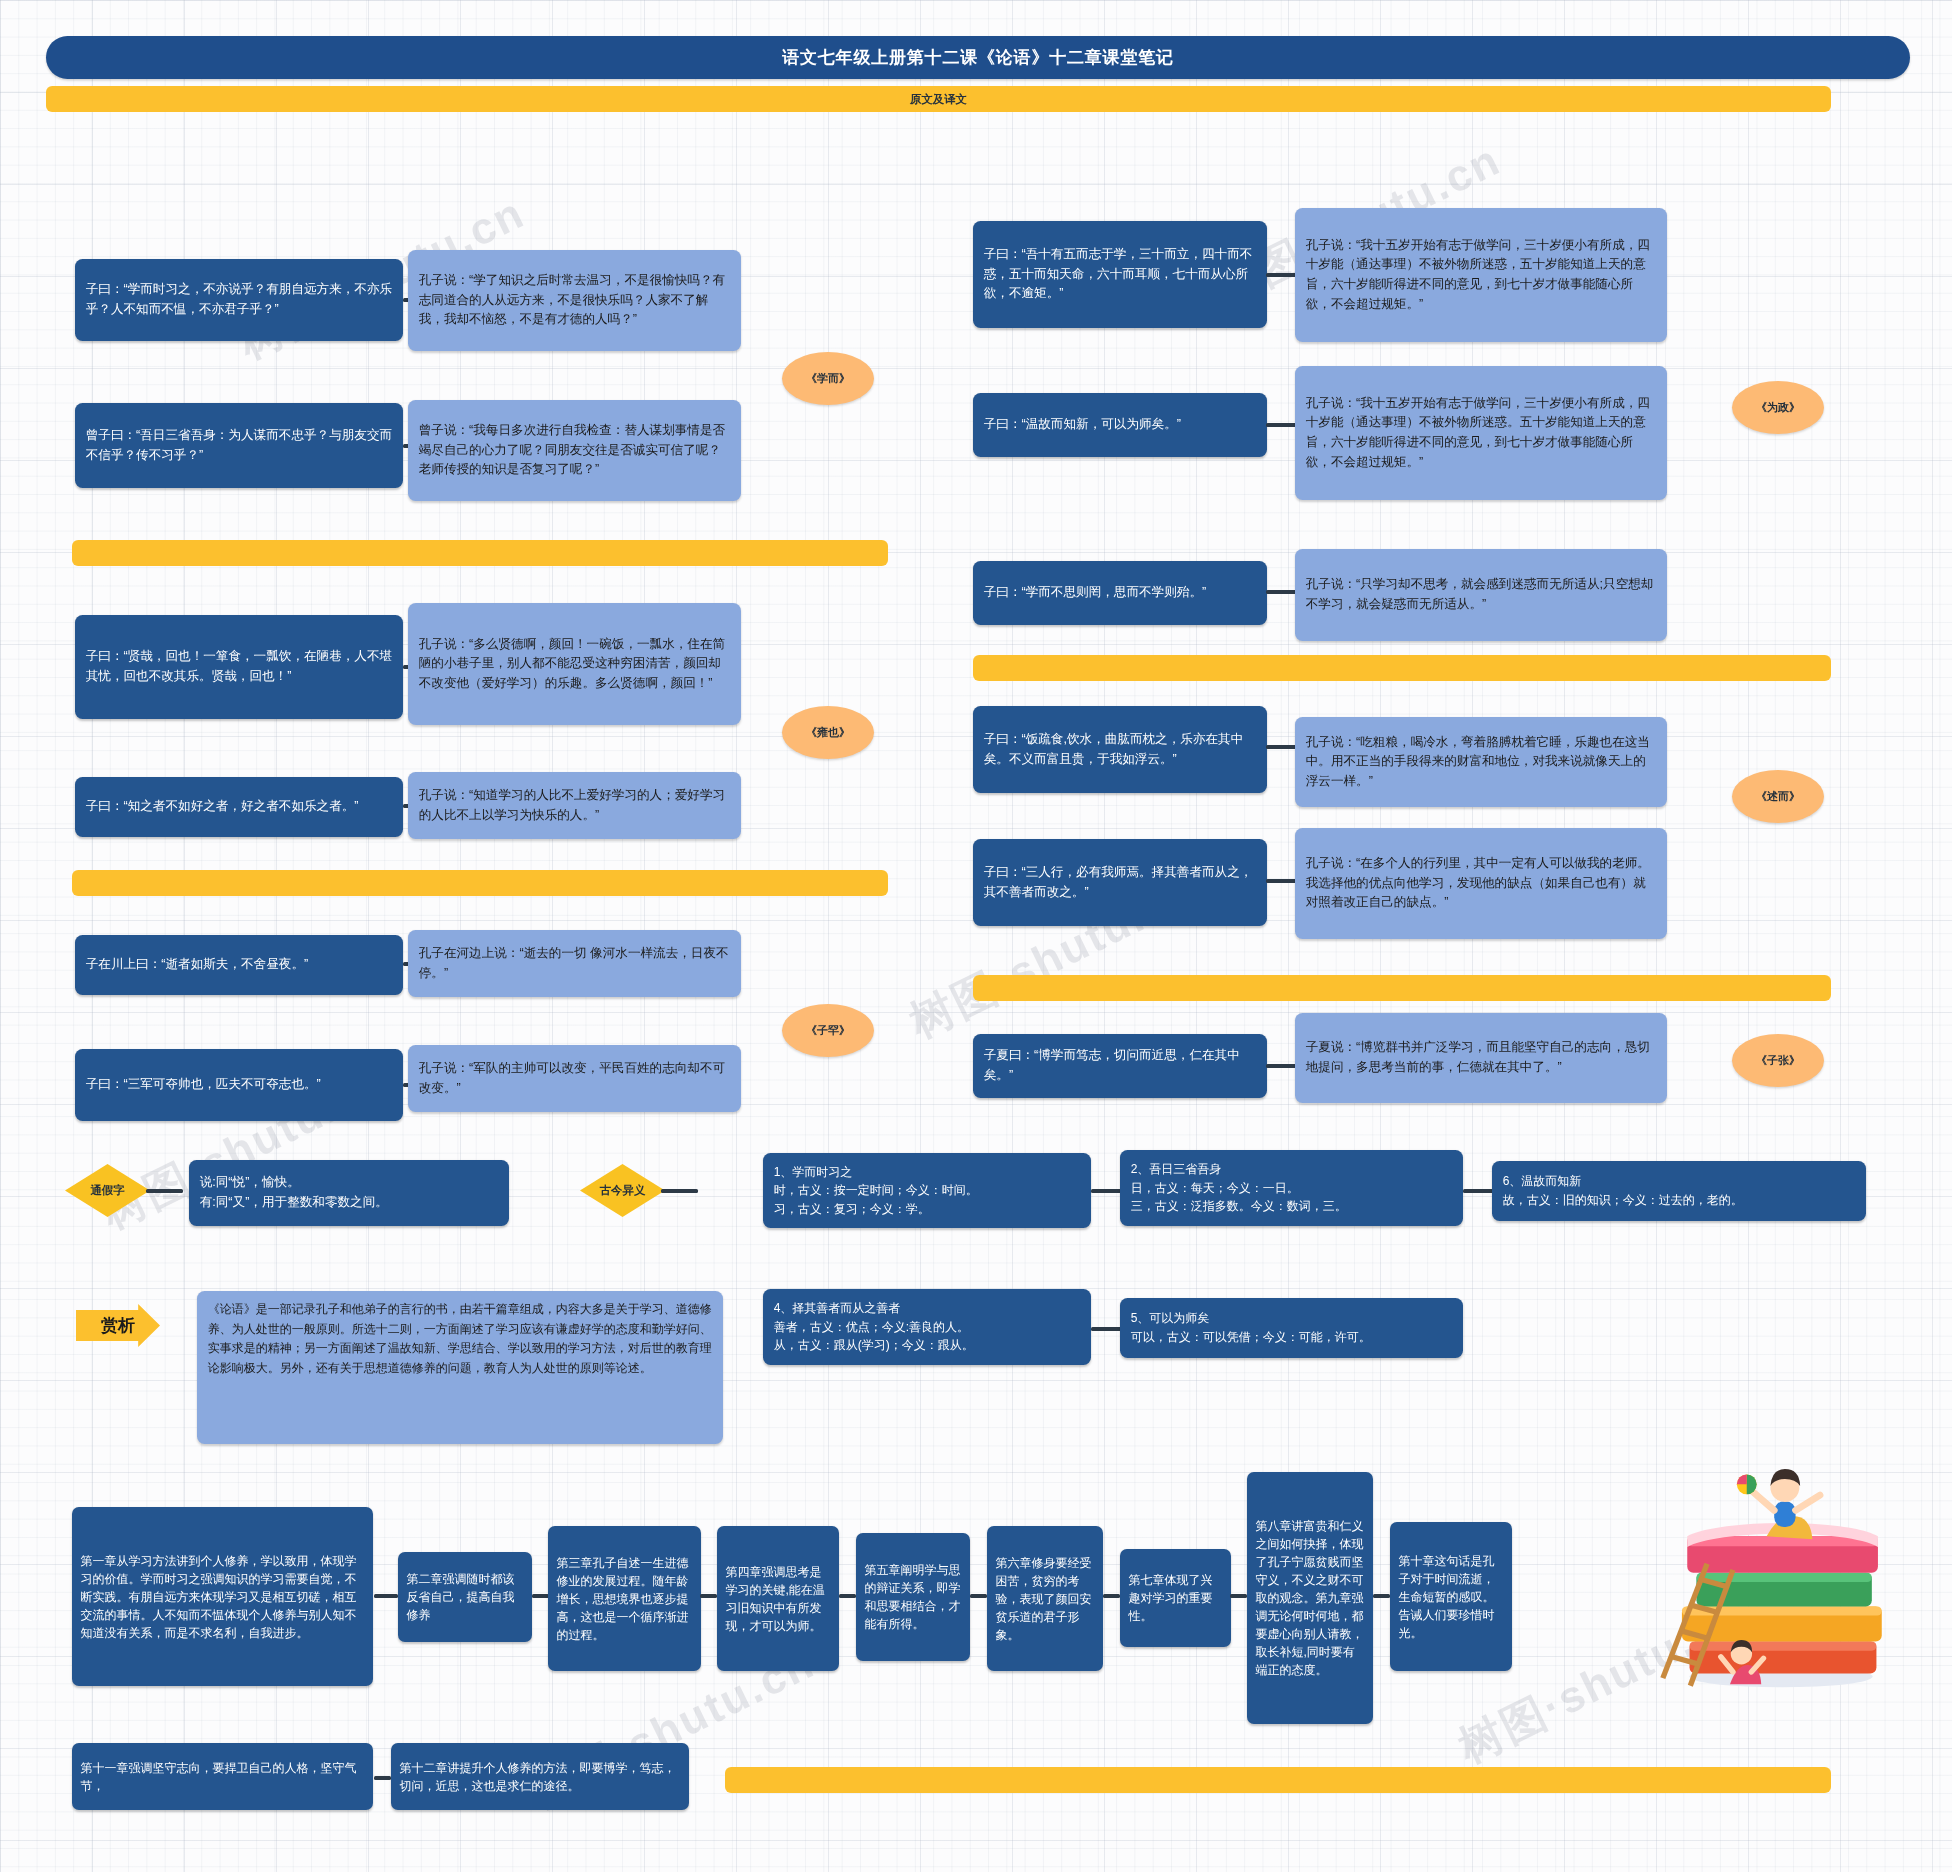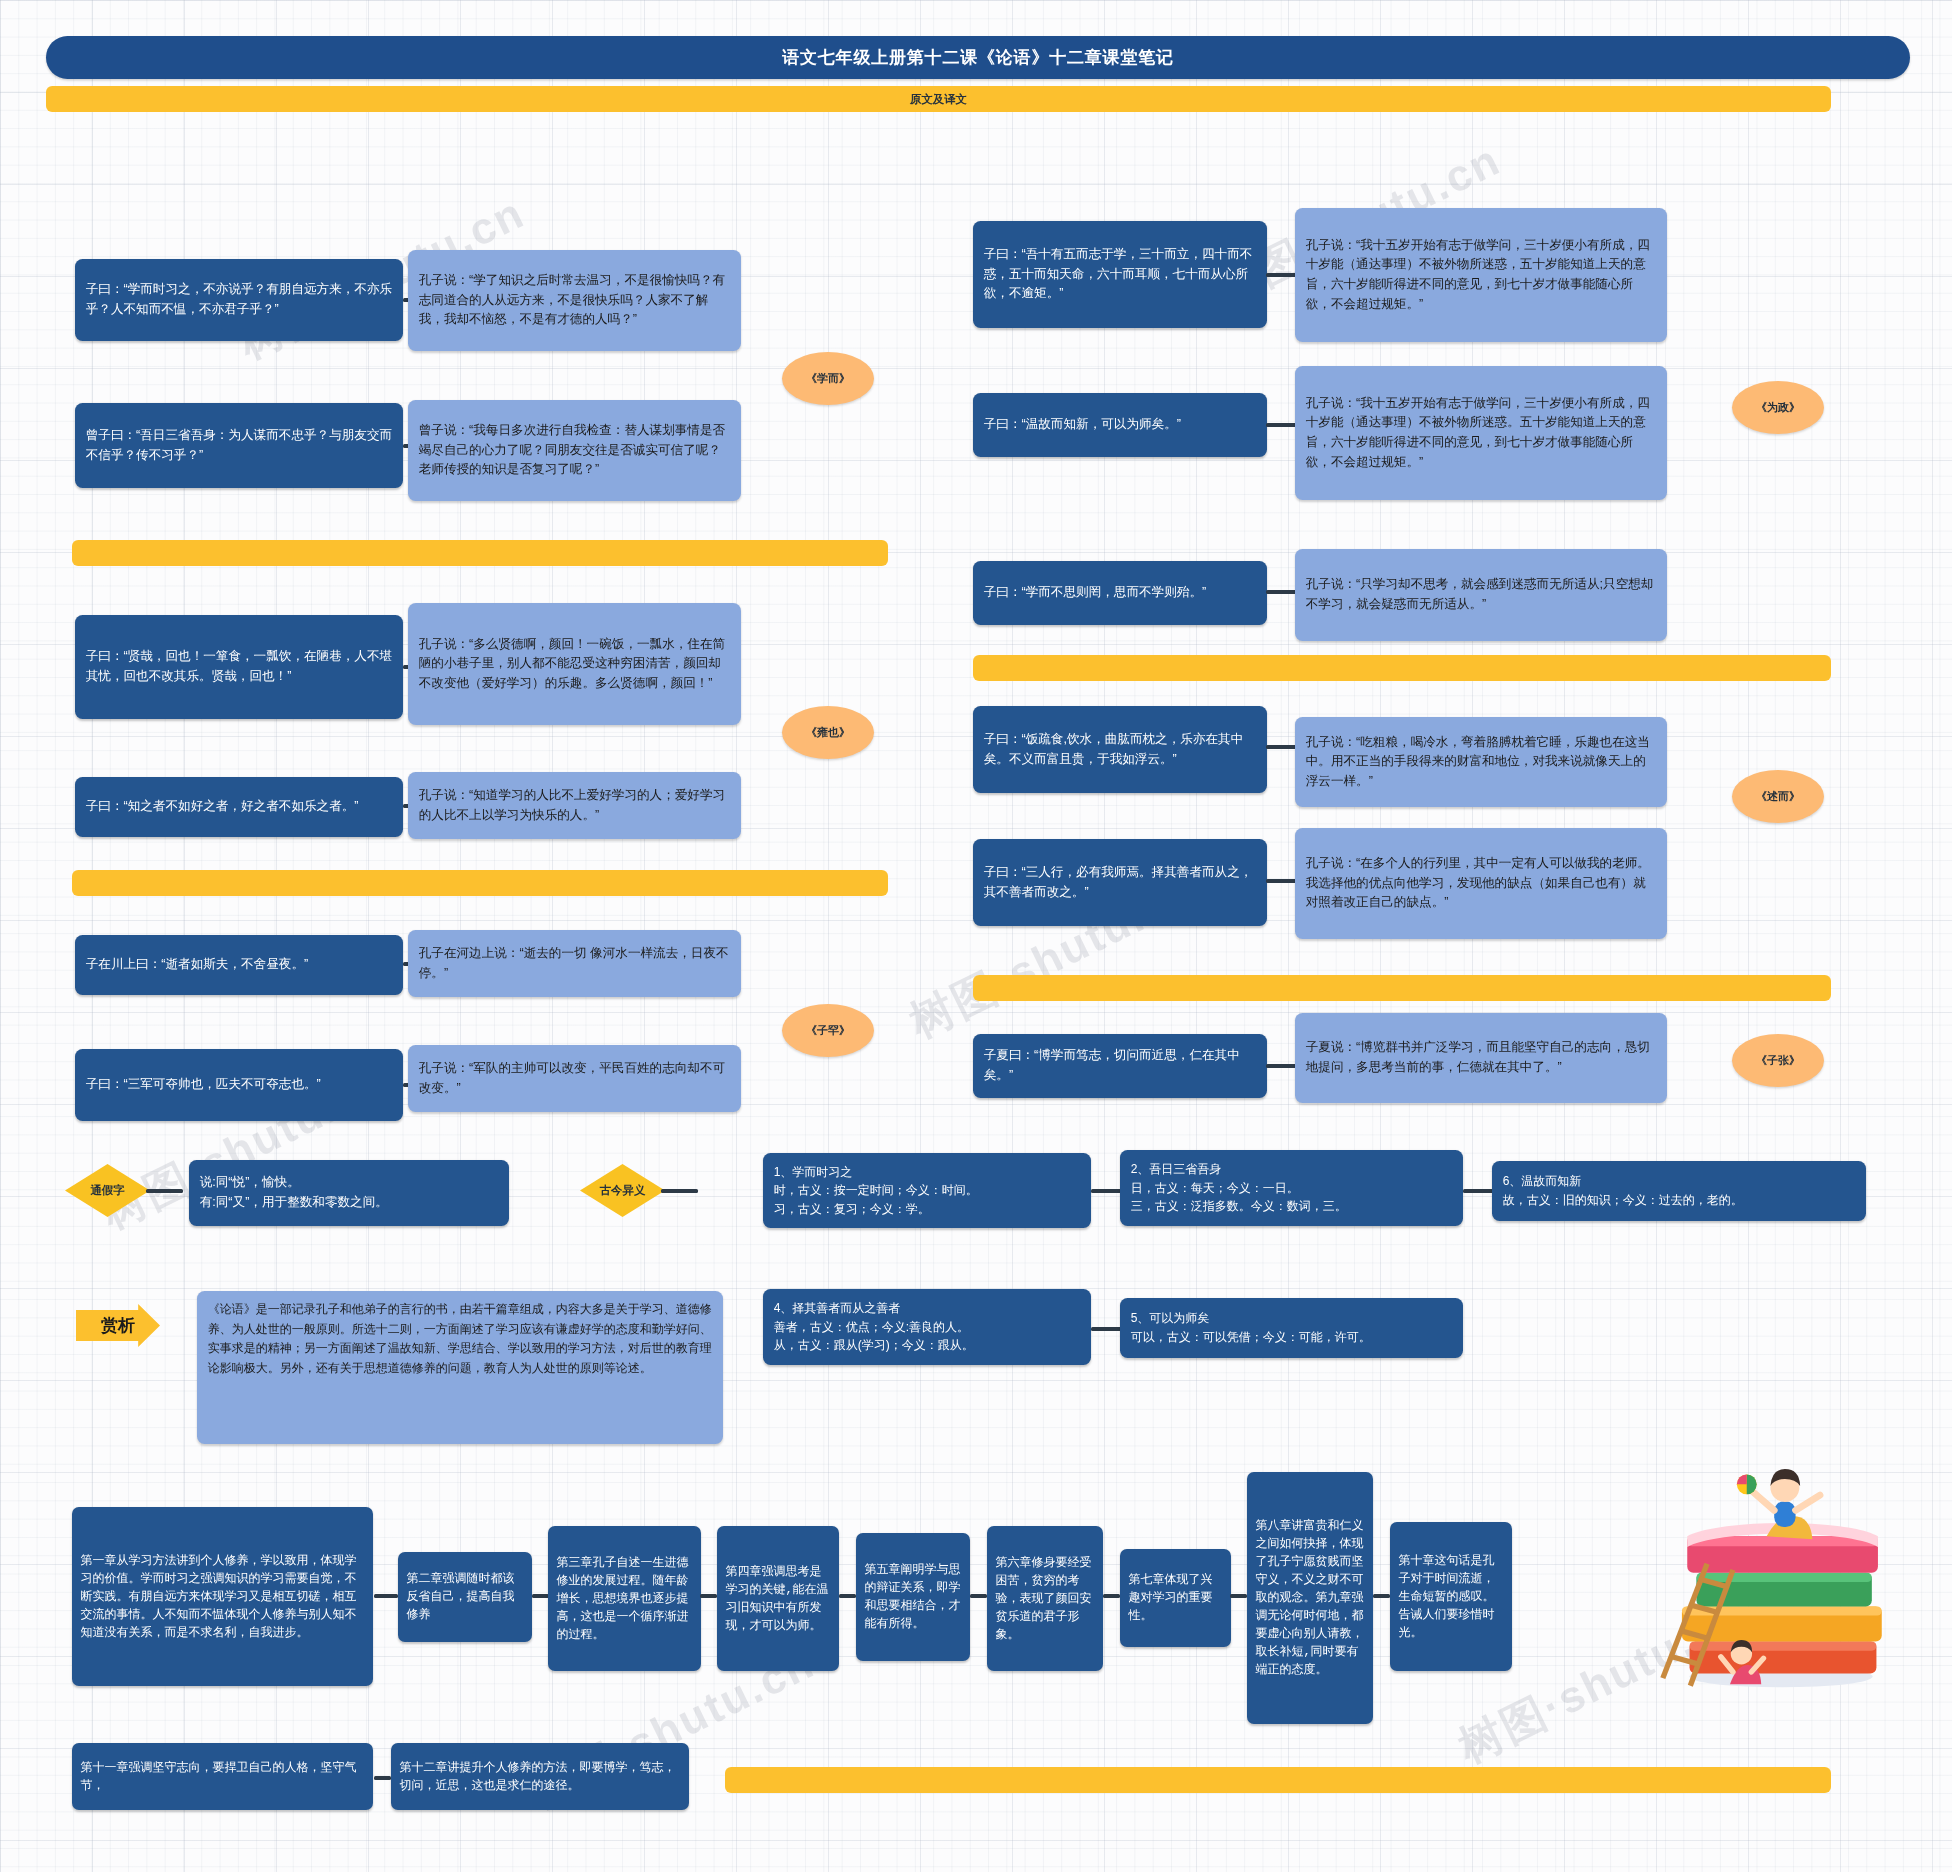--- a/index.html
+++ b/index.html
@@ -71,21 +71,21 @@
     display:flex;align-items:center;justify-content:center;
     color:#1b1b1b;font-size:17px;font-weight:bold;
     clip-path:polygon(0 14%,74% 14%,74% 0,100% 50%,74% 100%,74% 86%,0 86%);
   }
 
   
   .chap-box{
     background:#24558f;color:#fff;border-radius:6.9px;
     padding:7.6px 8.4px;font-size:12px;line-height:1.5;
     box-shadow:0 1.5px 2.3px rgba(0,0,0,.22);
-    display:flex;align-items:center;font-family:Liberation Mono, monospace;
+    display:flex;align-items:center;
   }
 
   
   .wm{
     position:absolute;color:rgba(120,130,145,.18);
     font-size:44px;font-weight:bold;letter-spacing:2.3px;
     transform:rotate(-26deg);transform-origin:left top;
     pointer-events:none;user-select:none;white-space:nowrap;
   }
 </style>

